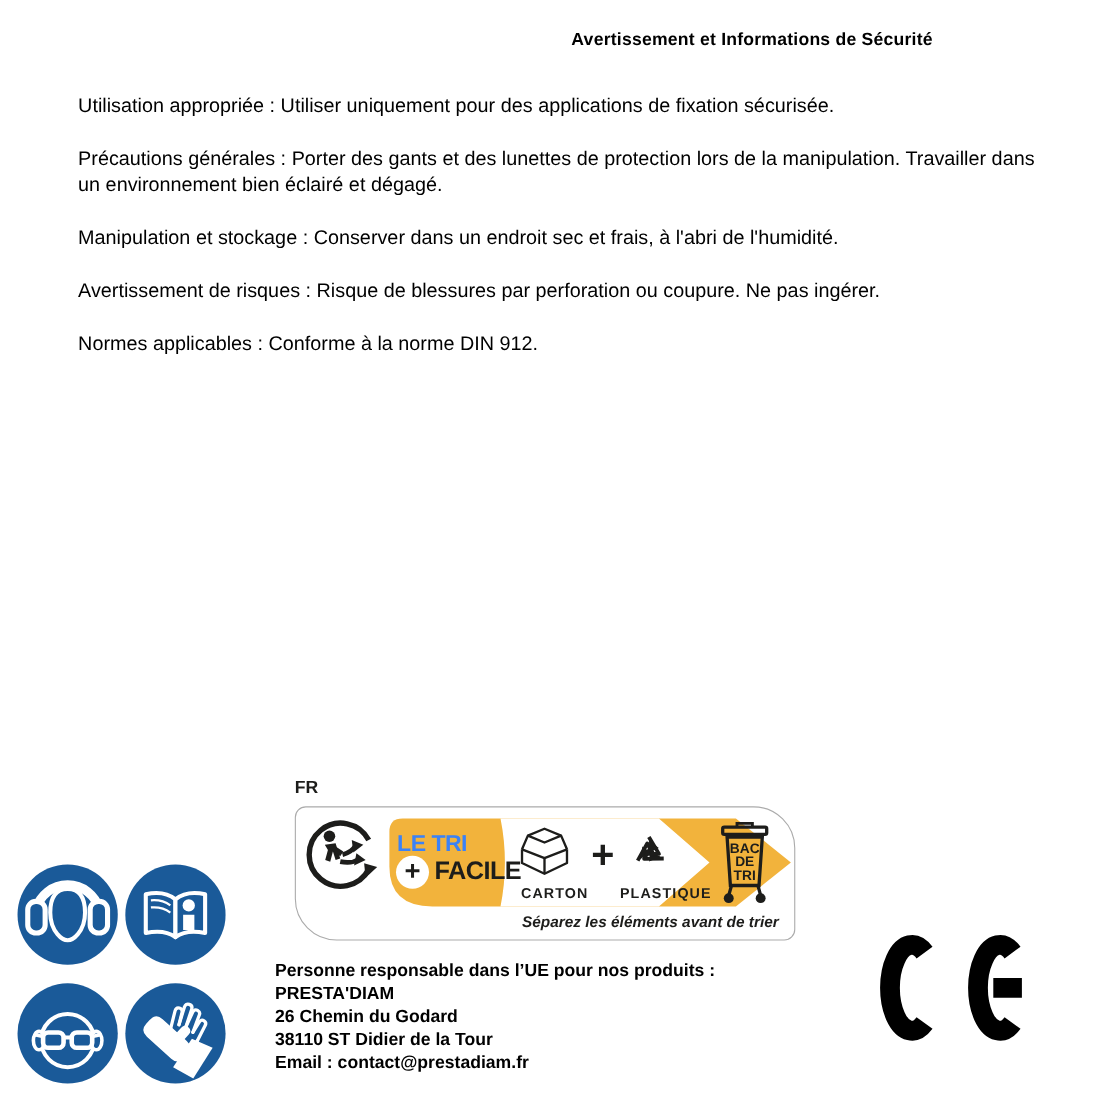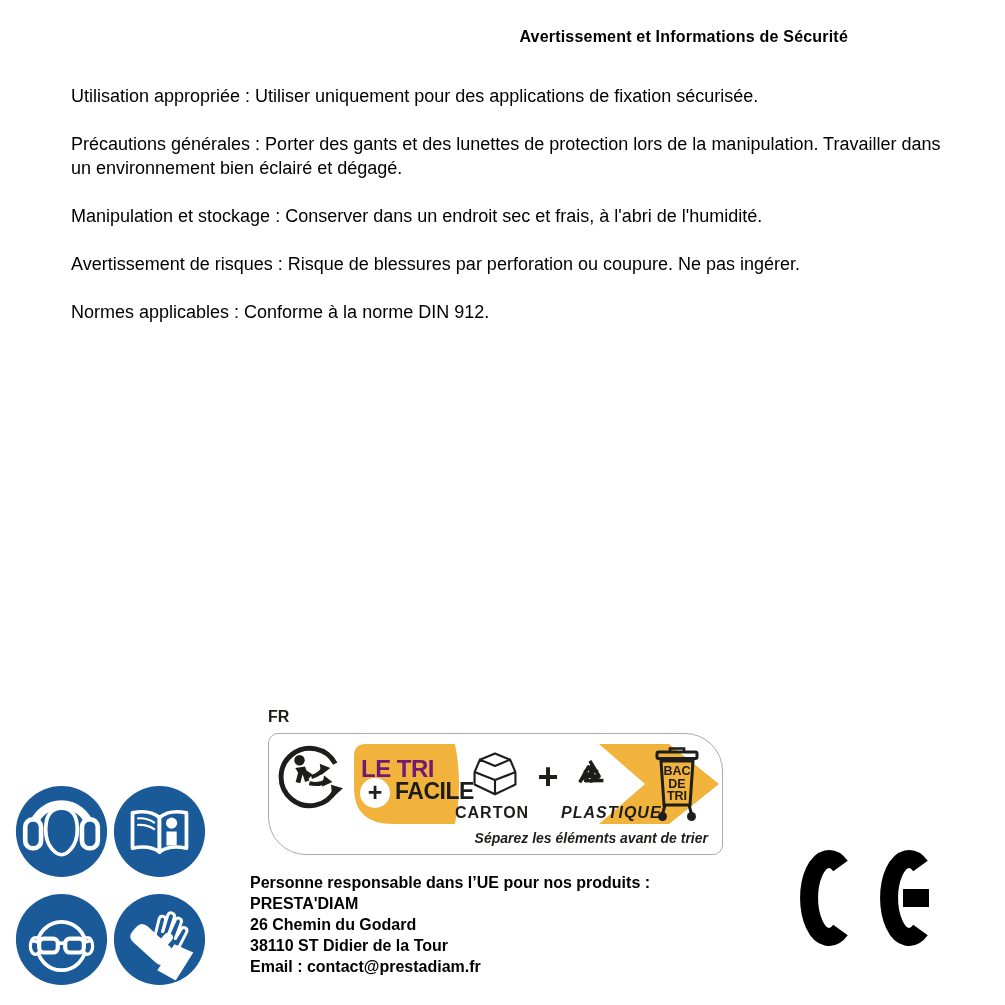--- a/index.html
+++ b/index.html
@@ -16,35 +16,35 @@
   .body-text{top:84px;left:71px;width:884px;font-size:18px;line-height:24px;}
   .body-text p{margin:0 0 24px 0;}
 
   
   .fr-code{top:708px;left:268px;font-size:16px;font-weight:bold;color:#1d1d1b;}
   .tri-label{top:733px;left:268px;width:455px;height:122px;
     background:#fff;border:1.5px solid #ababab;box-sizing:border-box;
     border-radius:10px 38px 10px 38px;}
   .tri-band{left:0;top:0;width:455px;height:122px;}
   .triman{left:6px;top:8px;}
-  .tri-headline1{left:92px;top:23px;font-size:24px;font-weight:bold;
-    color:#701a75;letter-spacing:-.5px;line-height:1;}
+  .tri-headline1{left:92px;top:23px;font-size:21px;font-weight:bold;
+    color:#3b82f6;letter-spacing:-.5px;line-height:1;}
   .plus-circle{left:91px;top:44px;width:30px;height:30px;border-radius:50%;
     background:#fff;color:#1d1d1b;font-size:25px;font-weight:bold;
     line-height:29px;text-align:center;}
   .tri-headline2{left:126px;top:46px;font-size:23px;font-weight:bold;
     color:#1d1d1b;letter-spacing:-.5px;line-height:1;}
   .carton-icon{left:199px;top:15px;}
-  .mat-label{font-size:16px;font-weight:bold;color:#1d1d1b;
-    letter-spacing:1px;text-align:left;}
+  .mat-label{font-size:13px;font-weight:bold;color:#1d1d1b;
+    letter-spacing:1px;text-align:right;}
   .carton-label{left:186px;top:70px;width:80px;}
   .plus-sep{left:264px;top:25px;width:30px;font-size:36px;font-weight:bold;
     color:#1d1d1b;text-align:center;line-height:1;}
   .recycle-icon{left:296px;top:12px;}
-  .plastique-label{left:292px;top:70px;width:100px;font-style:italic;}
+  .plastique-label{left:278px;top:70px;width:100px;}
   .bin-icon{left:380px;top:11px;}
   .bin-text{font:bold 12.5px "Liberation Sans", sans-serif;fill:#1d1d1b;}
   .tri-footer{right:14px;top:96px;font-size:14px;font-style:italic;
     font-weight:bold;color:#1d1d1b;white-space:nowrap;}
 
   
   .resp-block{top:872px;left:250px;width:500px;text-align:left;
     font-size:16px;font-weight:bold;line-height:21px;}
 
   

